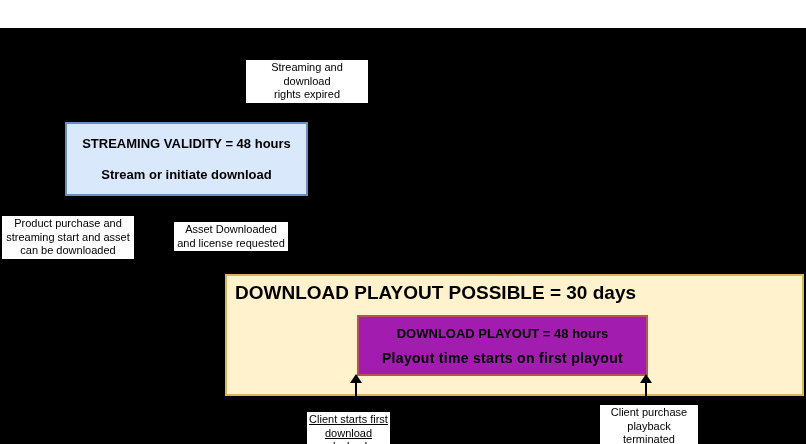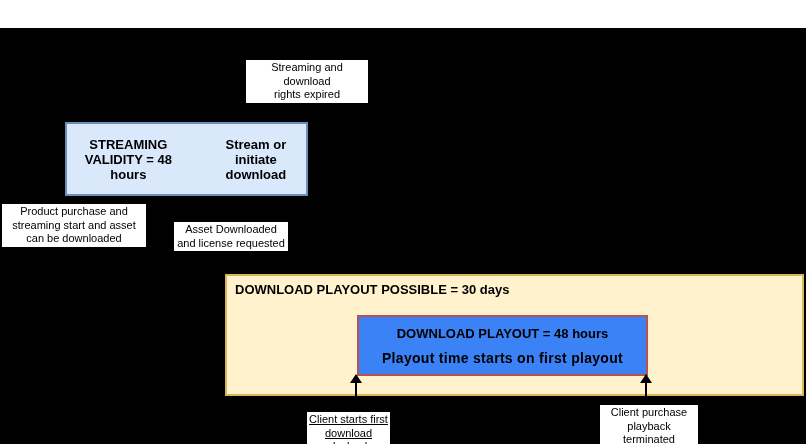--- a/index.html
+++ b/index.html
@@ -25,39 +25,39 @@
   }
   .box {
     position: absolute;
     box-sizing: border-box;
     color: #000000;
   }
   .box-blue {
     left: 65px; top: 94px; width: 243px; height: 74px;
     background: #dae8fc;
     border: 2px solid #6c8ebf;
-    display: flex; flex-direction: row;
+    display: flex; flex-direction: column;
     align-items: center; justify-content: center;
     gap: 16px;
   }
   .box-blue .line1, .box-blue .line2 {
     font-size: 13px; font-weight: bold; text-align: center;
   }
   .box-yellow {
     left: 225px; top: 246px; width: 579px; height: 122px;
     background: #fff2cc;
     border: 2px solid #d6b656;
   }
   .box-yellow .title {
-    font-size: 13px; font-weight: bold;
+    font-size: 19px; font-weight: bold;
     padding: 6px 0 0 8px;
   }
   .box-pink {
     left: 357px; top: 287px; width: 291px; height: 61px;
-    background: #3b82f6;
+    background: #a21caf;
     border: 2px solid #b85450;
     display: flex; flex-direction: column;
     align-items: center; justify-content: center;
     gap: 9px;
   }
   .box-pink .line1 { font-size: 13px; font-weight: bold; text-align: center; }
   .box-pink .line2 {
     font-size: 14px; font-weight: 800; letter-spacing: 0.3px; text-align: right;
   }
   .arrow-stem {
@@ -70,21 +70,21 @@
     width: 0; height: 0;
     border-left: 6px solid transparent;
     border-right: 6px solid transparent;
     border-bottom: 9px solid #000000;
   }
   .arrow-1 .arrow-stem { left: 355px; top: 352px; }
   .arrow-1 .arrow-head { left: 350px; top: 346px; }
   .arrow-2 .arrow-stem { left: 645px; top: 352px; }
   .arrow-2 .arrow-head { left: 640px; top: 346px; }
   .note-rights-expired   { left: 246px; top: 32px;  width: 122px; }
-  .note-product-purchase { left: 2px;   top: 176px; width: 144px; }
+  .note-product-purchase { left: 2px;   top: 188px; width: 132px; }
   .note-asset-downloaded { left: 174px; top: 194px; width: 114px; }
   .note-client-starts    { left: 307px; top: 384px; width: 83px; text-decoration: underline; }
   .note-client-terminated{ left: 600px; top: 377px; width: 98px; }
 </style>
 </head>
 <body>
 
 <div class="stage">
 
   <div class="note note-rights-expired">Streaming and download

